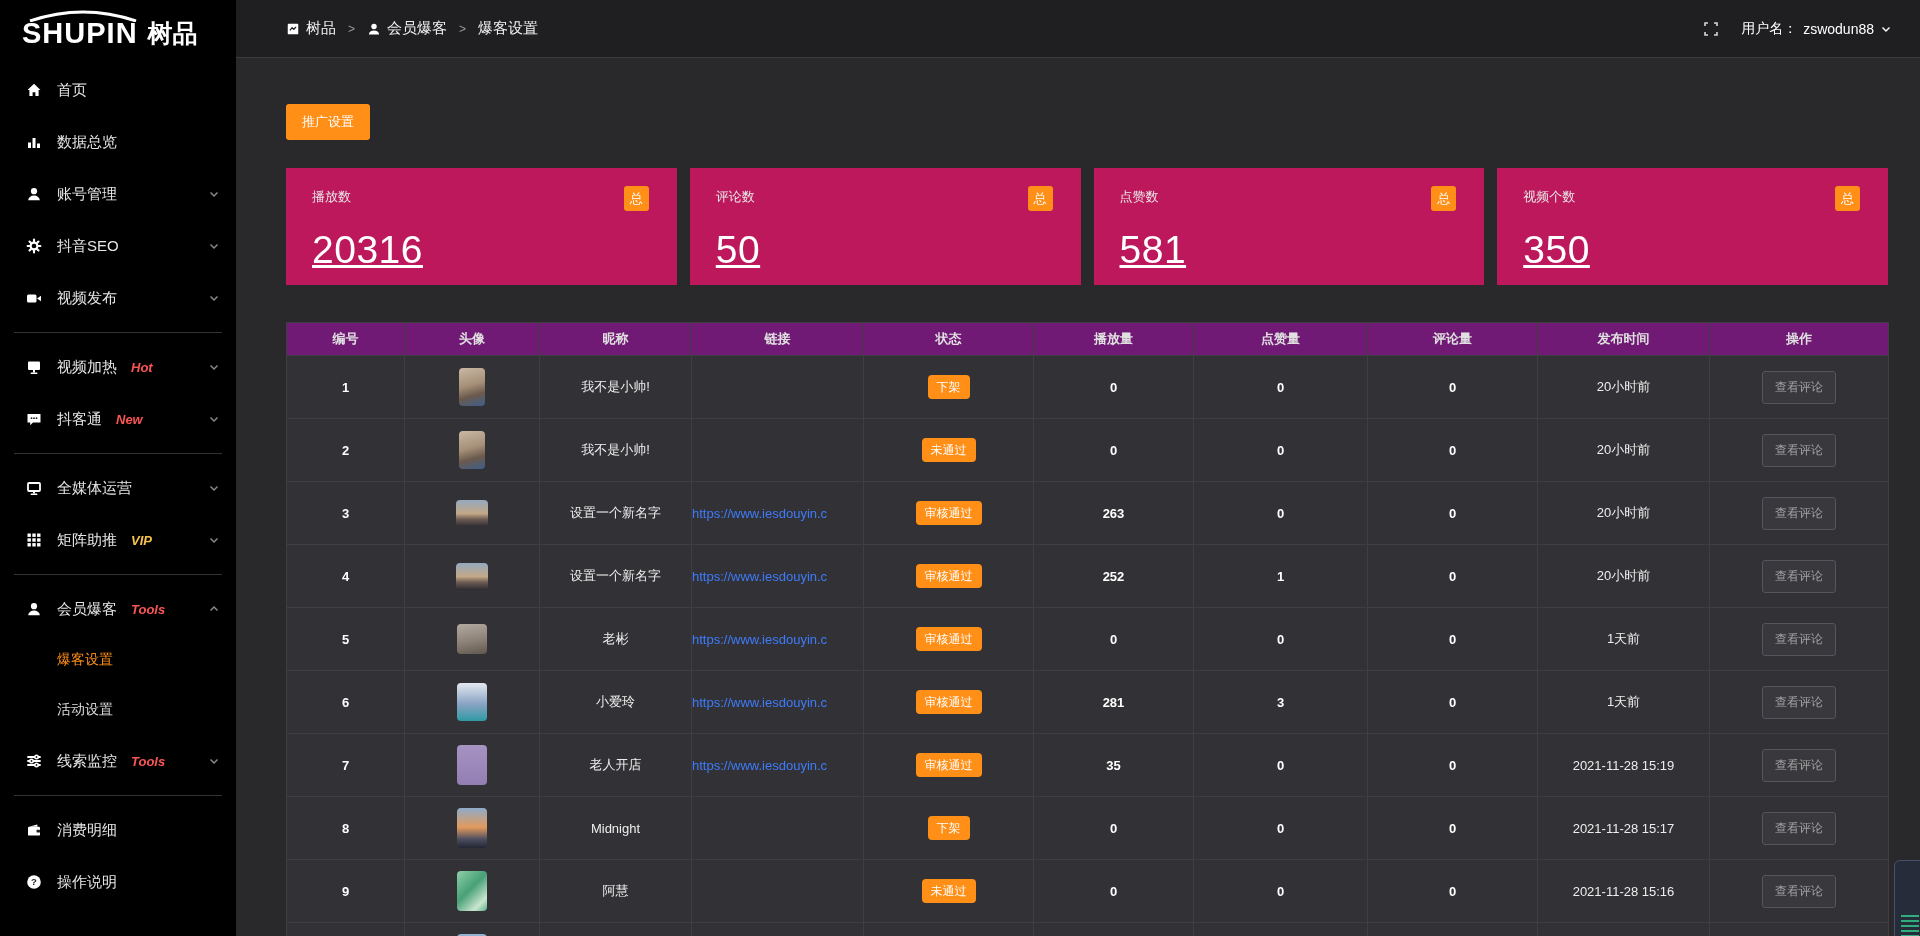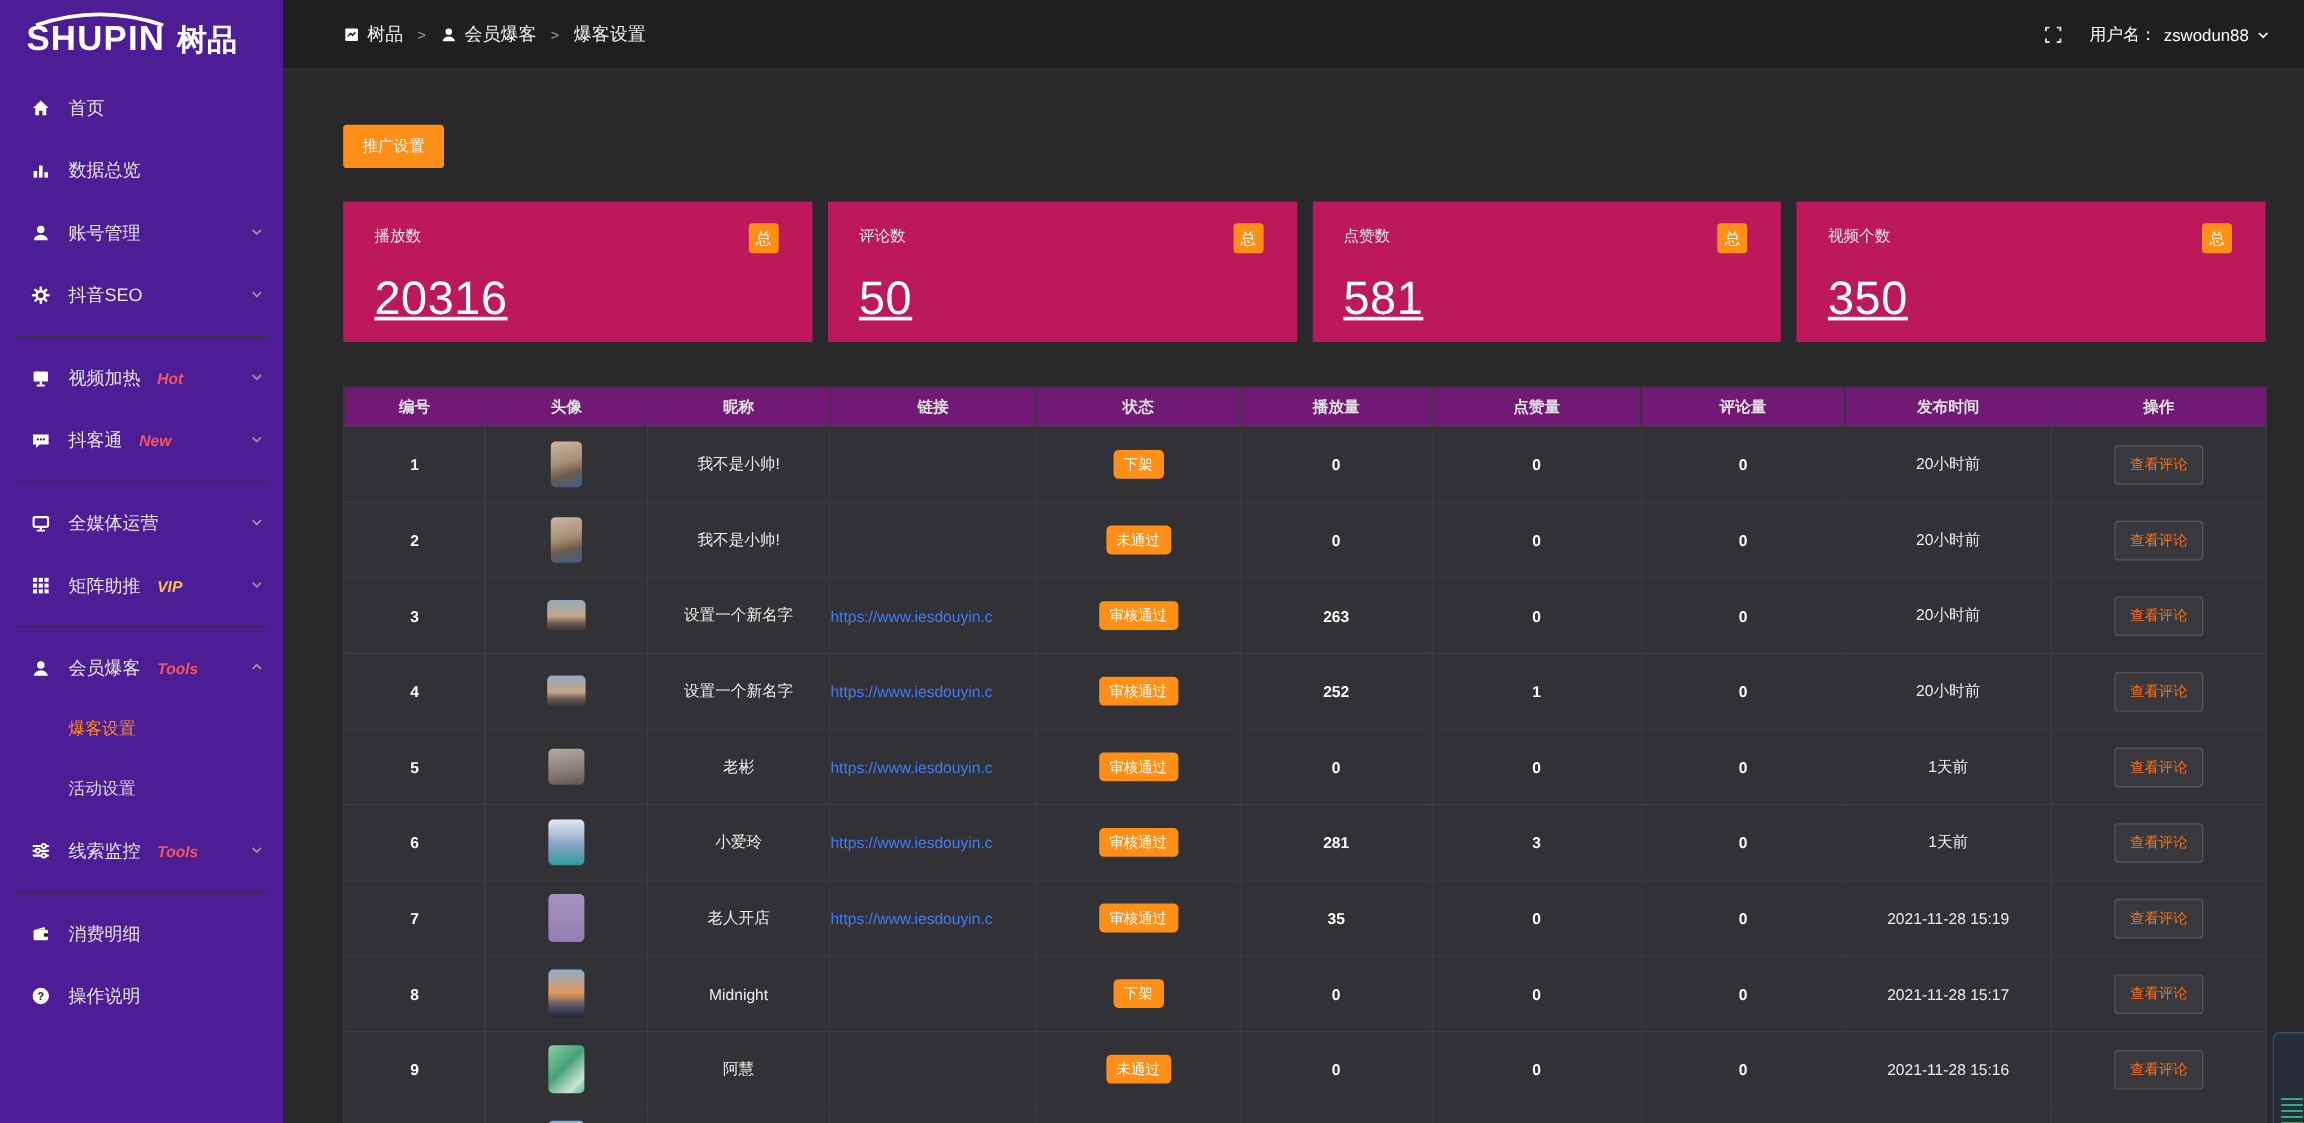--- a/index.html
+++ b/index.html
@@ -9,21 +9,21 @@
     background:#29292c; color:#e8e8e8;
   }
   .app {
     width:1920px; height:936px;
     display:grid;
     grid-template-columns:236px 1fr;
     grid-template-rows:58px 1fr;
     grid-template-areas:"side top" "side main";
   }
   
-  .sidebar { grid-area:side; background:#4c1d95; overflow:hidden; }
+  .sidebar { grid-area:side; background:#000000; overflow:hidden; }
   .logo { height:58px; display:flex; align-items:center; padding-left:22px; gap:10px; cursor:pointer; }
   .logo-mark { position:relative; padding-top:9px; }
   .logo-arc { position:absolute; top:0; left:2px; }
   .logo-en { font-size:29px; font-weight:800; letter-spacing:1px; color:#fff; line-height:1; }
   .logo-cn { font-size:25px; font-weight:700; color:#fff; padding-top:8px; }
   nav { padding-top:6px; }
   .side-item { height:52px; display:flex; align-items:center; padding:0 16px 0 26px; cursor:pointer; font-size:15px; color:#e6e6e6; }
   .side-item .icon { width:16px; height:16px; flex:0 0 16px; display:inline-flex; }
   .side-item .lbl { margin-left:15px; }
   .side-item .tag { margin-left:14px; font-size:13px; font-weight:bold; font-style:italic; }
@@ -56,21 +56,21 @@
   table { width:100%; margin-top:37px; border-collapse:collapse; table-layout:fixed; }
   th,td { border:1px solid #3e3e43; text-align:center; font-size:13px; overflow:hidden; }
   thead th { height:33px; background:#701a75; color:#e0e0e0; font-weight:bold; }
   tbody td { height:63px; background:#323236; color:#ededed; }
   td.num { font-weight:bold; color:#fff; }
   td.link-cell { text-align:left; white-space:nowrap; }
   .row-link { color:#3e7bfa; text-decoration:none; font-size:13px; cursor:pointer; }
   .avatar { border-radius:4px; margin:0 auto; }
   .status-badge { display:inline-block; background:#ff8f17; color:#fff; font-size:12px;
     padding:6px 9px; border-radius:4px; line-height:1; }
-  .action-btn { background:#38383d; border:1px solid #55555b; color:#f97316; font-size:12px;
+  .action-btn { background:#38383d; border:1px solid #55555b; color:#a3a3a3; font-size:12px;
     padding:7px 12px; border-radius:3px; cursor:pointer; font-family:inherit; }
   
   .float-widget { position:absolute; right:-6px; bottom:-12px; width:32px; height:88px;
     background:#262c3a; border:1px solid #46506a; border-radius:6px; cursor:pointer; }
   .float-widget .stripes { position:absolute; bottom:8px; left:6px; right:6px; height:24px;
     background:repeating-linear-gradient(to bottom,#2fae7d 0 2px,transparent 2px 5px); }
 </style>
 </head>
 <body>
 
@@ -129,20 +129,32 @@
                 <line x1="12.6" y1="8" x2="14.4" y2="8"></line>
                 <line x1="3.5" y1="3.5" x2="4.8" y2="4.8"></line>
                 <line x1="11.2" y1="11.2" x2="12.5" y2="12.5"></line>
                 <line x1="3.5" y1="12.5" x2="4.8" y2="11.2"></line>
                 <line x1="11.2" y1="4.8" x2="12.5" y2="3.5"></line>
               </g>
               <circle cx="8" cy="8" r="3.4" fill="none" stroke="#fff" stroke-width="2.1"></circle>
             </svg>
           </span>
           <span class="lbl">抖音SEO</span>
+          <span class="chev"><svg width="12" height="12" viewBox="0 0 12 12">
+              <path d="M2.5 4.5 L6 8 L9.5 4.5" stroke="#aaa" stroke-width="1.5" fill="none"></path>
+            </svg></span>
+        </div>
+        <div class="side-item">
+          <span class="icon">
+            <svg width="16" height="16" viewBox="0 0 16 16">
+              <rect x="1" y="4.5" width="9.5" height="8" rx="1.5" fill="#fff"></rect>
+              <path d="M11 8.5 L15 5.8 V11.2z" fill="#fff"></path>
+            </svg>
+          </span>
+          <span class="lbl">视频发布</span>
           <span class="chev"><svg width="12" height="12" viewBox="0 0 12 12">
               <path d="M2.5 4.5 L6 8 L9.5 4.5" stroke="#aaa" stroke-width="1.5" fill="none"></path>
             </svg></span>
         </div>
         <div class="divider"></div>
         <div class="side-item">
           <span class="icon">
             <svg width="16" height="16" viewBox="0 0 16 16">
               <rect x="2" y="2.5" width="12" height="8.5" rx="1" fill="#fff"></rect>
               <rect x="7" y="11" width="2" height="2.5" fill="#fff"></rect>

